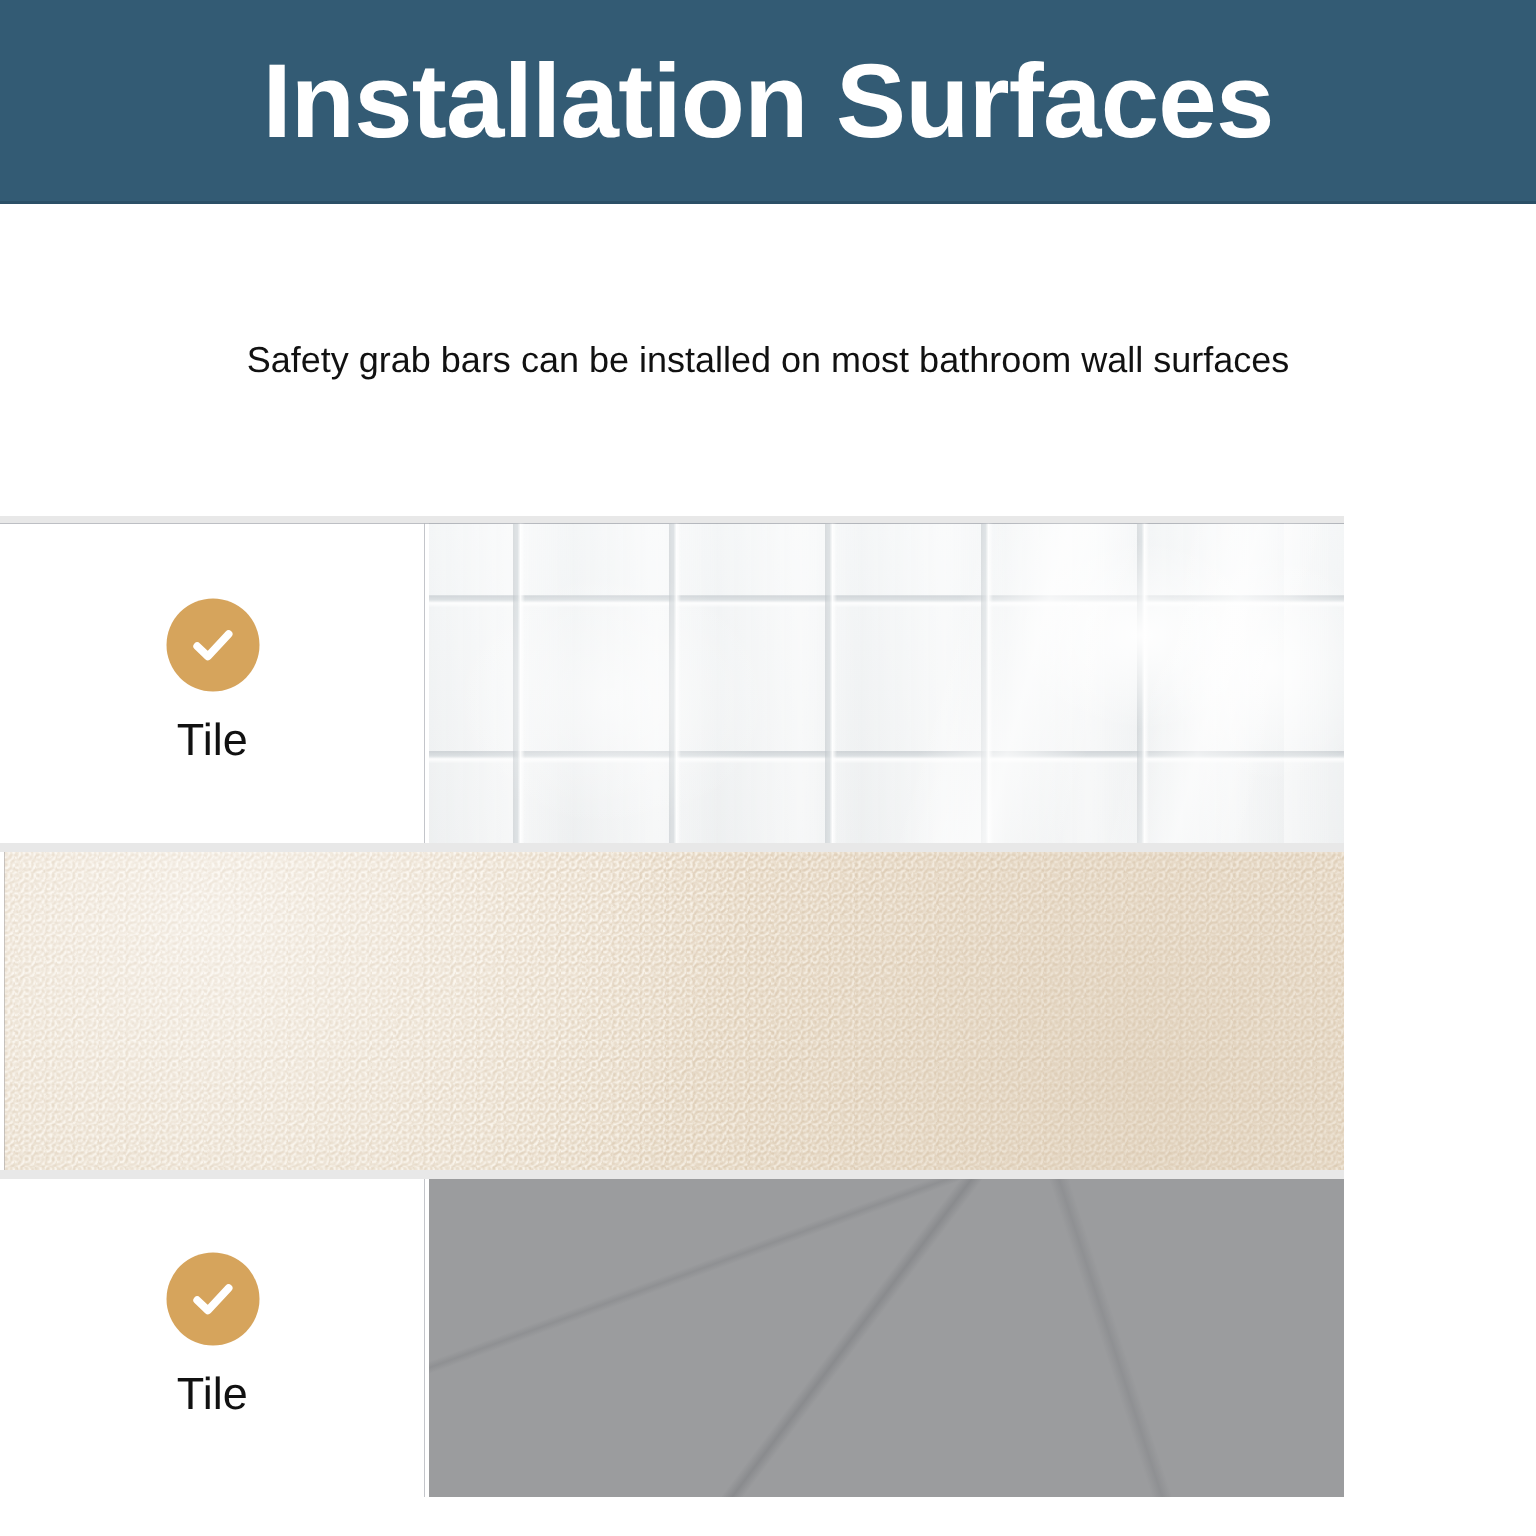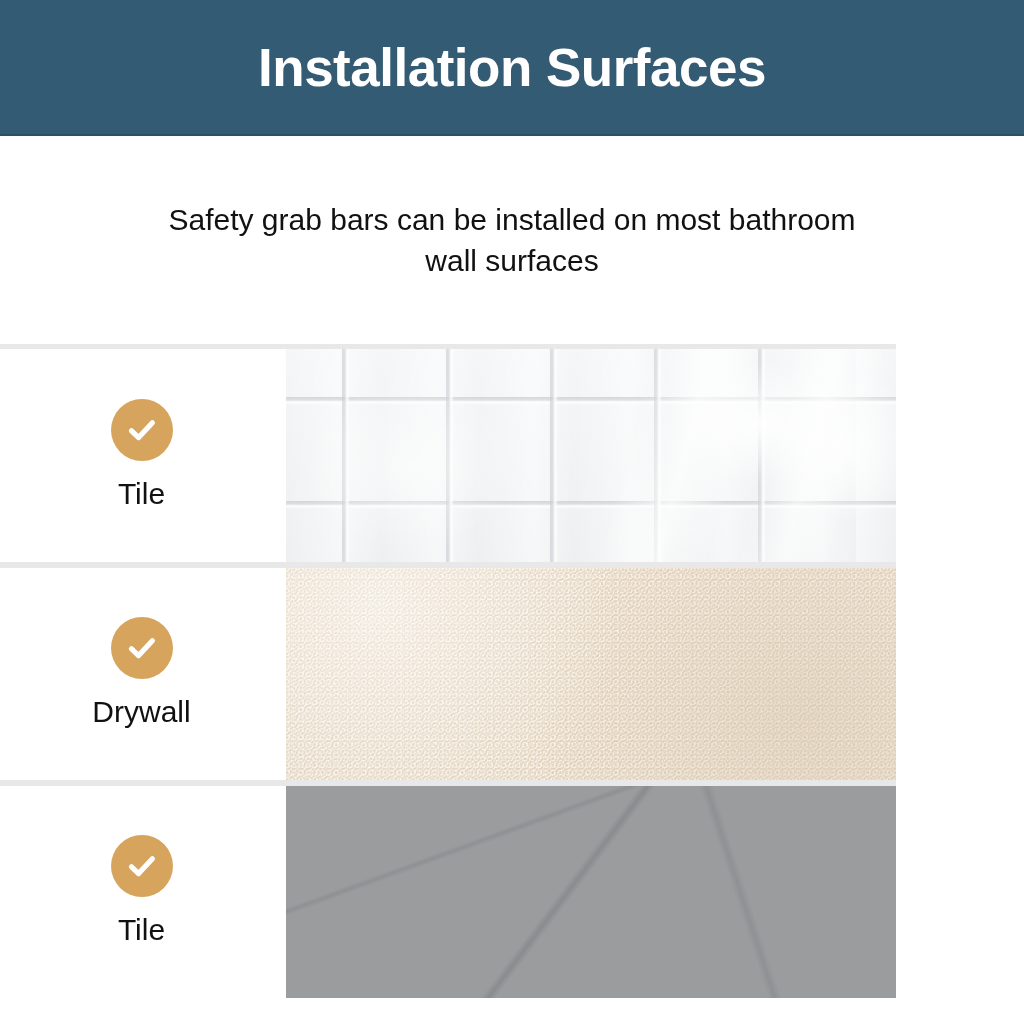--- a/index.html
+++ b/index.html
@@ -29,21 +29,21 @@
     height: 136px;
     background: #335b74;
     border-bottom: 2px solid #2b4f66;
     box-sizing: border-box;
     display: flex;
     align-items: center;
     justify-content: center;
   }
   .header-title {
     color: #ffffff;
-    font-size: 53px;
+    font-size: 70px;
     font-weight: bold;
     letter-spacing: -0.5px;
     line-height: 1;
     text-align: center;
     white-space: nowrap;
   }
 
   
   .subtitle-area {
     position: absolute;
@@ -51,21 +51,21 @@
     top: 138px;
     width: 1024px;
     height: 206px;
     background: #ffffff;
     display: flex;
     align-items: center;
     justify-content: center;
   }
   .subtitle-text {
     color: #111111;
-    font-size: 30px;
+    font-size: 24px;
     font-weight: normal;
     line-height: 1.36;
     text-align: center;
     max-width: 740px;
   }
 
   
   .rows {
     position: absolute;
     left: 0;
@@ -235,28 +235,20 @@
           </svg>
         </div>
         <div class="surface-label">Tile</div>
       </div>
       <div class="texture-cell">
         <div class="tex-tile"></div>
       </div>
     </div>
 
     <div class="surface-row">
-      <div class="label-cell">
-        <div class="check-badge">
-          <svg width="34" height="34" viewBox="0 0 34 34" aria-hidden="true">
-            <path d="M6.5 17.8 L13.6 24.6 L27.4 9.8" fill="none" stroke="#ffffff" stroke-width="5.2" stroke-linecap="round" stroke-linejoin="round"></path>
-          </svg>
-        </div>
-        <div class="surface-label">Drywall</div>
-      </div>
       <div class="texture-cell">
         <div class="tex-drywall"></div>
       </div>
     </div>
 
     <div class="surface-row">
       <div class="label-cell">
         <div class="check-badge">
           <svg width="34" height="34" viewBox="0 0 34 34" aria-hidden="true">
             <path d="M6.5 17.8 L13.6 24.6 L27.4 9.8" fill="none" stroke="#ffffff" stroke-width="5.2" stroke-linecap="round" stroke-linejoin="round"></path>

